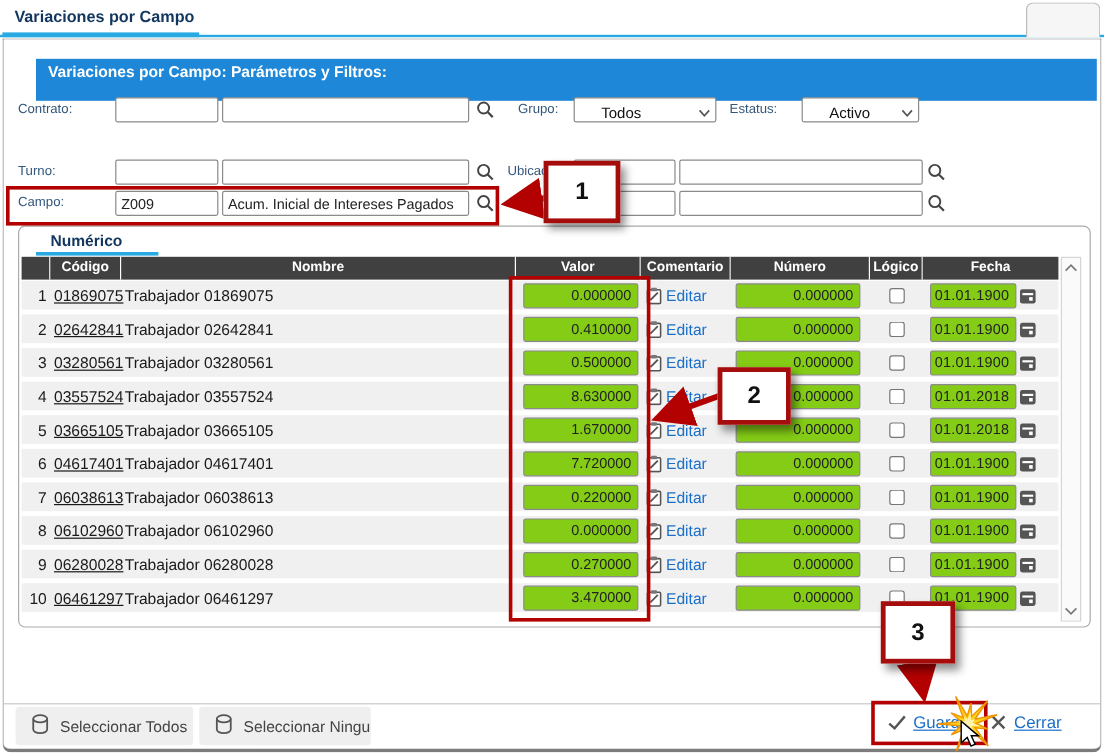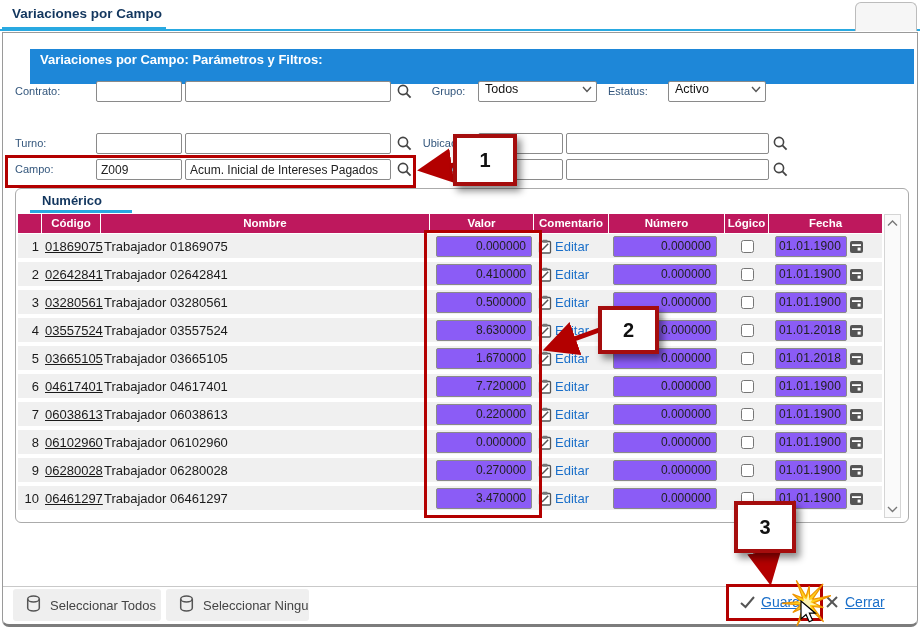--- a/index.html
+++ b/index.html
@@ -29,51 +29,51 @@
   .fl-estatus { left:605px; width:55px; }
   .fin { position:absolute; top:0; height:21px; border:1px solid #8a8a8a; border-radius:2px; background:#fff;
          font-family:"Liberation Sans", sans-serif; font-size:12px; color:#222; padding:0 4px; }
   .in1 { left:93px; width:86px; }
   .in2 { left:182px; width:206px; }
   .rin1 { left:475px; width:85px; }
   .rin2 { left:563px; width:203px; }
   .mag { position:absolute; top:2px; width:17px; height:17px; }
   .mag-l { left:393px; } .mag-r { left:769px; }
   .fsel { position:absolute; top:0; height:21px; border:1px solid #8a8a8a; border-radius:2px; background:#fff;
-          font-size:12.5px; color:#111; display:flex; align-items:flex-start; justify-content:space-between; padding:0 4px 0 6px; }
+          font-size:12.5px; color:#111; display:flex; align-items:flex-end; justify-content:space-between; padding:0 4px 0 22px; }
   .sel-grupo { left:475px; width:119px; }
   .sel-estatus { left:665px; width:98px; }
 
   
   .panel { position:absolute; left:12px; top:155px; width:894px; height:335px; background:#fff;
            border:1px solid #ababab; border-radius:6px; }
   .num-tab { position:absolute; left:26px; top:4px; font-size:13px; font-weight:bold; color:#12365e; }
   .num-underline { position:absolute; left:14px; top:21px; width:102px; height:3px; background:#29a9e1; }
 
   .ghead { position:absolute; left:2px; top:25px; display:flex; height:19px; }
-  .hcell { background:#be185d; color:#fff; font-size:11.5px; font-weight:bold; text-align:center;
+  .hcell { background:#404040; color:#fff; font-size:11.5px; font-weight:bold; text-align:center;
            line-height:19px; border-right:1px solid #fff; overflow:hidden; white-space:nowrap; }
   .hcell:last-child { border-right:none; }
   .w-num{width:24px;} .w-cod{width:59px;} .w-nom{width:329px;} .w-val{width:104px;}
   .w-com{width:75px;} .w-numero{width:116px;} .w-log{width:44px;} .w-fec{width:113px;}
 
   #grid-rows { position:absolute; left:2px; top:45px; width:864px; }
   .trow { height:24px; margin-bottom:4px; background:#f0f0f0; display:flex; align-items:center; }
   .cell { height:24px; display:flex; align-items:center; font-size:13px; color:#1a1a1a; }
   .c-num { width:24px; justify-content:flex-end; padding-right:3px; }
   .c-cod { width:59px; padding-left:3px; }
   .c-nom { width:329px; padding-left:3px; white-space:nowrap; overflow:hidden; }
   .c-val { width:104px; }
   .c-com { width:75px; padding-left:4px; gap:3px; }
   .c-numero { width:116px; }
   .c-log { width:44px; justify-content:center; }
   .c-fec { width:113px; padding-left:6px; gap:2px; }
   .cod-link { color:#1a1a1a; text-decoration:underline; }
   .edit-link { color:#1a6fc9; text-decoration:none; font-size:13px; }
-  .tin { height:21px; border:1px solid #8a8a8a; border-radius:2px; background:#8b5cf6;
+  .tin { height:21px; border:1px solid #8a8a8a; border-radius:2px; background:#84cc16;
          font-family:"Liberation Sans", sans-serif; font-size:12px; color:#222; }
   .tin-val { width:96px; margin-left:6px; text-align:right; padding-right:5px; }
   .tin-num { width:104px; margin-left:4px; text-align:right; padding-right:5px; }
   .tin-fec { width:72px; padding-left:3px; letter-spacing:0.2px; }
   .chk { width:13px; height:13px; accent-color:#fff; }
   .edit-ic, .cal-ic { display:inline-flex; }
 
   
   .vscroll { position:absolute; left:868px; top:25px; width:17px; height:304px; background:#fafafa; border:1px solid #d5d5d5; }
   .sarrow { position:absolute; left:0; width:15px; height:16px; display:flex; align-items:center; justify-content:center; background:#fafafa; }

